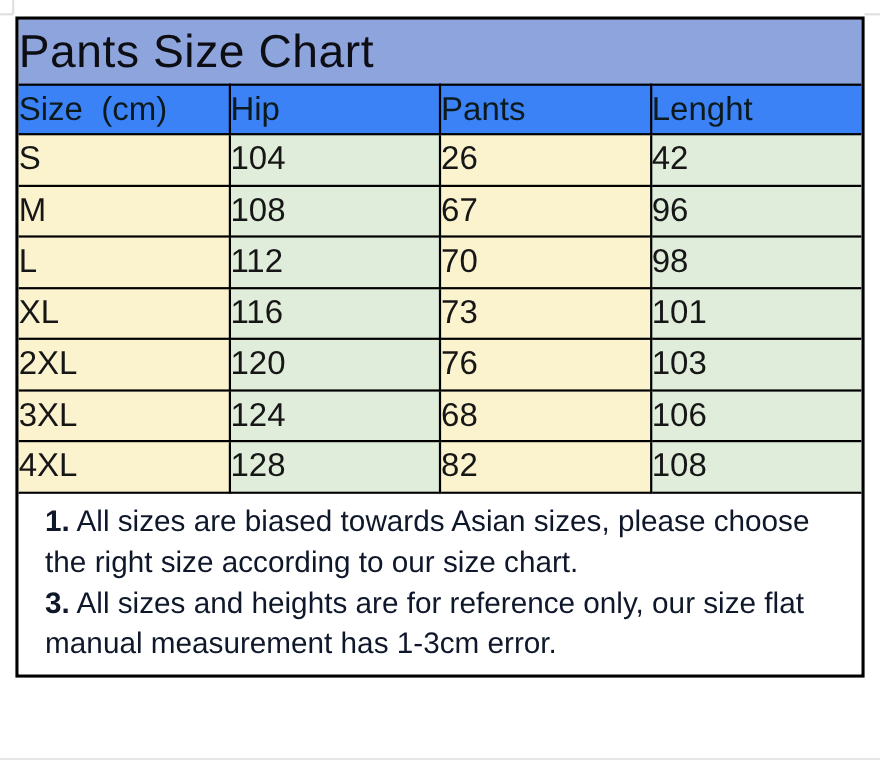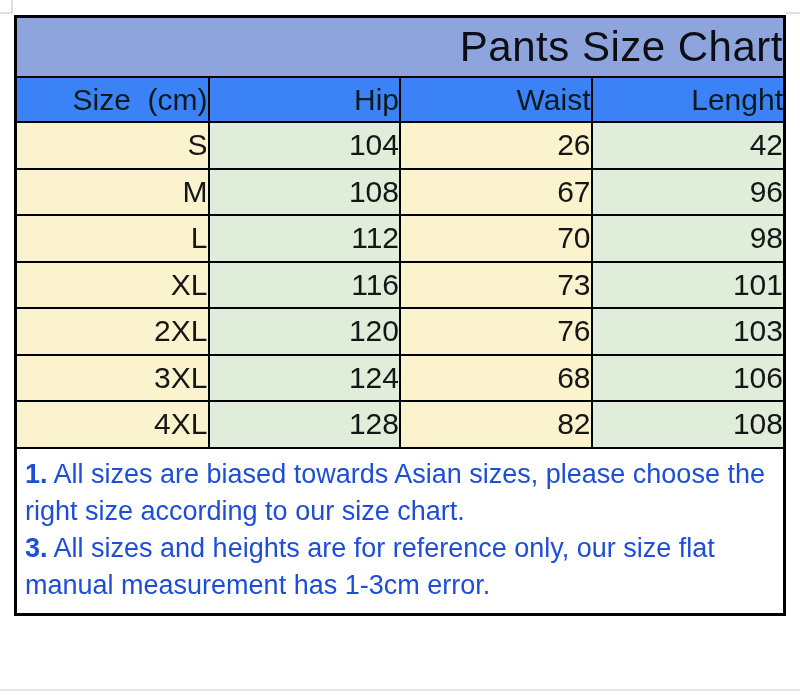--- a/index.html
+++ b/index.html
@@ -36,21 +36,21 @@
     border: 3px solid #000;
     background: #ffffff;
   }
   table.sizes {
     width: 100%;
     border-collapse: collapse;
     table-layout: fixed;
   }
   table.sizes th, table.sizes td {
     border: 2px solid #000;
-    text-align: right;
+    text-align: left;
     vertical-align: middle;
     padding: 0;
     font-weight: 400;
   }
   
   table.sizes tr > *:first-child { border-left: none; }
   table.sizes tr > *:last-child  { border-right: none; }
   table.sizes tr:first-child > * { border-top: none; }
 
   tr.title-row th {
@@ -69,24 +69,24 @@
   }
   tr.data-row td {
     height: 44.5px;
     font-size: 30px;
     color: #161616;
   }
   tr.data-row td:nth-child(1), tr.data-row td:nth-child(3) { background: #FBF2CE; }
   tr.data-row td:nth-child(2), tr.data-row td:nth-child(4) { background: #DFEDDA; }
 
   .notes {
-    padding: 7px 8px 9px 8px;
+    padding: 7px 8px 9px 24px;
     font-size: 27px;
     line-height: 37px;
-    color: #1d4ed8;
+    color: #0f172a;
     background: #ffffff;
   }
   .notes p { margin: 0; }
   .notes b { font-weight: 700; }
 </style>
 </head>
 <body>
 
 <div class="stage">
 
@@ -103,21 +103,21 @@
           <col style="width:25%">
           <col style="width:25%">
         </colgroup>
       <tbody>
         <tr class="title-row">
           <th colspan="4">Pants Size Chart</th>
         </tr>
         <tr class="header-row">
           <th>Size  (cm)</th>
           <th>Hip</th>
-          <th>Waist</th>
+          <th>Pants</th>
           <th>Lenght</th>
         </tr>
         <tr class="data-row">
           <td>S</td>
           <td>104</td>
           <td>26</td>
           <td>42</td>
         </tr>
         <tr class="data-row">
           <td>M</td>

